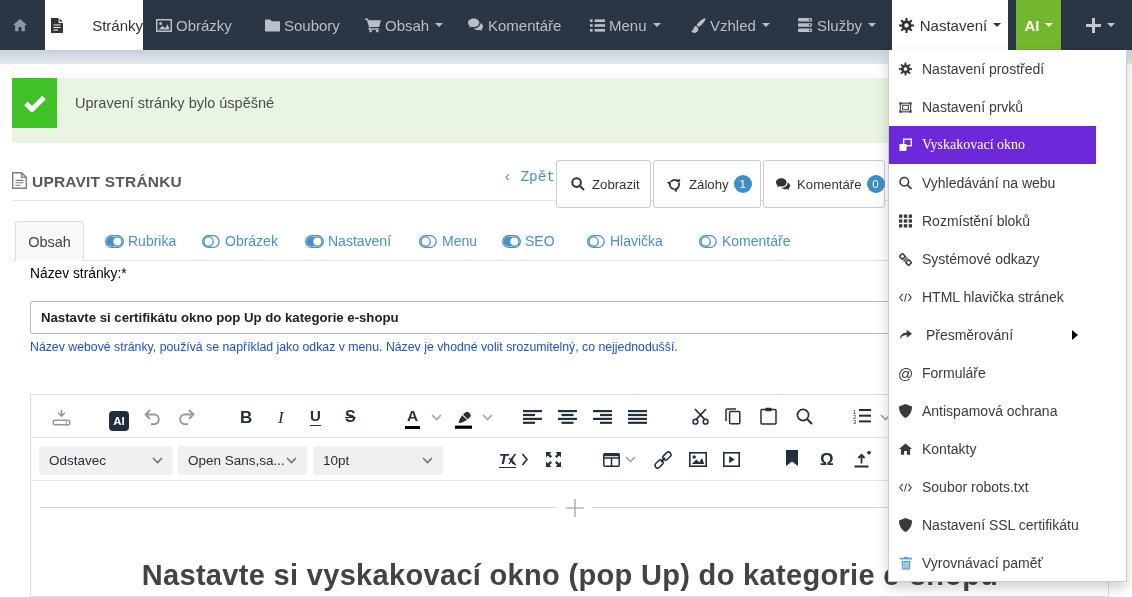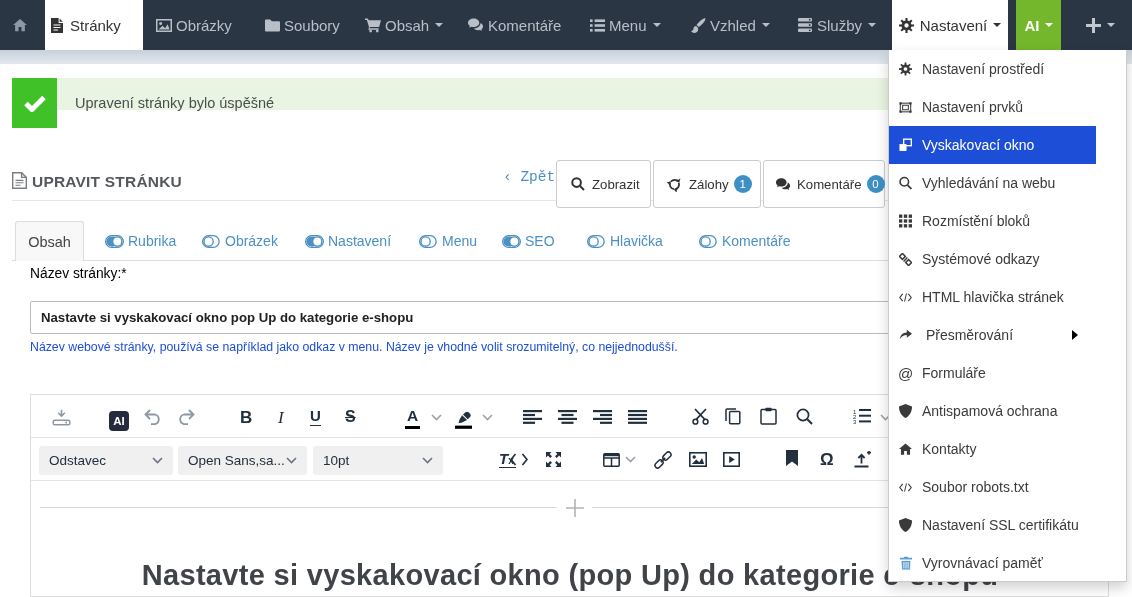--- a/index.html
+++ b/index.html
@@ -8,21 +8,21 @@
   
   #nav { position:absolute; left:0; top:0; width:1132px; height:50px; background:#2b3645; }
   .nitem { position:absolute; top:0; height:50px; display:flex; align-items:center;
     color:#b9bfc7; font-size:15px; white-space:nowrap; }
   .nitem svg { display:block; }
   .nactive { background:#fff; color:#333; }
   .caret { display:inline-block; width:0; height:0; border-left:4px solid transparent;
     border-right:4px solid transparent; border-top:4px solid currentColor; margin-left:6px; }
   #strip { position:absolute; left:0; top:50px; width:1132px; height:14px; background:linear-gradient(#c7d0db,#e4e8ee); }
   
-  #alert { position:absolute; left:12px; top:78px; width:1108px; height:32px; background:#e9f5e2; }
+  #alert { position:absolute; left:12px; top:78px; width:1108px; height:65px; background:#e9f5e2; }
   #alert .ic { position:absolute; left:0; top:0; width:45px; height:50px; background:#41c128;
     display:flex; align-items:center; justify-content:center; }
   #alert .tx { position:absolute; left:63px; top:0; height:50px; display:flex; align-items:center;
     color:#4a4d50; font-size:14.5px; }
   #alert .arr { position:absolute; right:18px; top:12px; color:#9aa59d; font-size:19px; }
   
   #hdr { position:absolute; left:12px; top:160px; width:1108px; height:41px;
     border-bottom:1px solid #e7e7e7; }
   #hdr h1 { position:absolute; left:20px; top:13px; font-size:15.5px; color:#54585c;
     font-weight:bold; letter-spacing:.2px; }
@@ -59,33 +59,33 @@
   .sel .chev { margin-left:auto; }
   #insmark { position:absolute; left:9px; top:112px; width:1052px; border-top:1px solid #d9d9d9; }
   #h1c { position:absolute; left:0; top:166px; width:1078px; text-align:center; font-size:29px; line-height:29px; letter-spacing:0.32px;
     font-weight:bold; color:#404348; white-space:nowrap; }
   
   #dd { position:absolute; left:888px; top:50px; width:239px; height:532px; background:#fff;
     border:1px solid #ccc; border-top:none; box-shadow:0 6px 12px rgba(0,0,0,.18); }
   .dditem { position:absolute; left:0; width:207px; height:38px; display:flex; align-items:center;
     color:#3b3b3b; font-size:14px; }
   .dditem .dico { width:13px; margin-left:10px; margin-right:10px; display:flex; justify-content:center; }
-  .ddsel { background:#1d4ed8; color:#fff; }
+  .ddsel { background:#6d28d9; color:#fff;font-family:Liberation Serif, serif; }
   .subcaret { position:absolute; right:18px; top:14px; width:0; height:0;
     border-top:5px solid transparent; border-bottom:5px solid transparent; border-left:6px solid #000; }
 </style>
 </head>
 <body>
 <div id="nav">
   <div class="nitem" style="left:13px; color:#8e99a6">
     <svg width="14" height="13" viewBox="0 0 16 15" fill="currentColor">
         <path d="M8 0 L16 7 H13.6 V14 H9.7 V9.3 H6.3 V14 H2.4 V7 H0 Z"></path>
       </svg>
   </div>
-  <div class="nitem nactive" style="left:45px; width:98px; justify-content:flex-start; padding-left:6px">
+  <div class="nitem nactive" style="left:45px; width:98px; justify-content:space-between; padding-left:6px">
     <svg width="12" height="15" viewBox="0 0 12 15" style="margin-right:7px">
         <path d="M0 0 H7.6 V5 H12 V15 H0 Z" fill="currentColor"></path>
         <path d="M8.6 0.4 L11.8 3.8 H8.6 Z" fill="currentColor"></path>
         <path d="M2.5 7 H9.5 M2.5 9.5 H9.5 M2.5 12 H7" stroke="#fff" stroke-width="1.2"></path>
       </svg>
     <span>Stránky</span>
   </div>
   <div class="nitem" style="left:156px">
     <svg width="16" height="13" viewBox="0 0 16 13" style="margin-right:4px">
         <rect x="0.75" y="0.75" width="14.5" height="11.5" fill="none" stroke="currentColor" stroke-width="1.5"></rect>
@@ -268,21 +268,21 @@
   <div class="tablink" style="left:687px">
       <svg width="19" height="13" viewBox="0 0 19 13">
         <rect x="0.65" y="0.65" width="16.5" height="11.7" rx="5.85" fill="none" stroke="#4a90c2" stroke-width="1.3"></rect>
         <circle cx="6.6" cy="6.5" r="4.6" fill="#fff" stroke="#4a90c2" stroke-width="1.3"></circle>
       </svg>
       <span>Komentáře</span>
     </div>
 </div>
 <div id="tab-active">Obsah</div>
 <div id="lbl">Název stránky:*</div>
-<div id="inp">Nastavte si vyskakovací okno pop Up do kategorie e-shopu</div>
+<div id="inp">Nastavte si certifikátu okno pop Up do kategorie e-shopu</div>
 <div id="help">Název webové stránky, používá se například jako odkaz v menu. Název je vhodné volit srozumitelný, co nejjednodušší.</div>
 <div id="editor">
   <div id="row1"></div>
   <div id="row2"></div>
 
   <svg class="ti" style="left:21px;top:14px" width="19" height="17" viewBox="0 0 19 17" fill="none" stroke="#8d97a2" stroke-width="1.6">
       <path d="M9.5 0.8 V6.5 M6.2 3.8 L9.5 7.2 L12.8 3.8"></path>
       <rect x="1.2" y="11.2" width="16.6" height="4.6" rx="1.6" stroke-width="1.5"></rect>
       <path d="M13.5 13.5 H15" stroke-width="1.8"></path>
     </svg>

